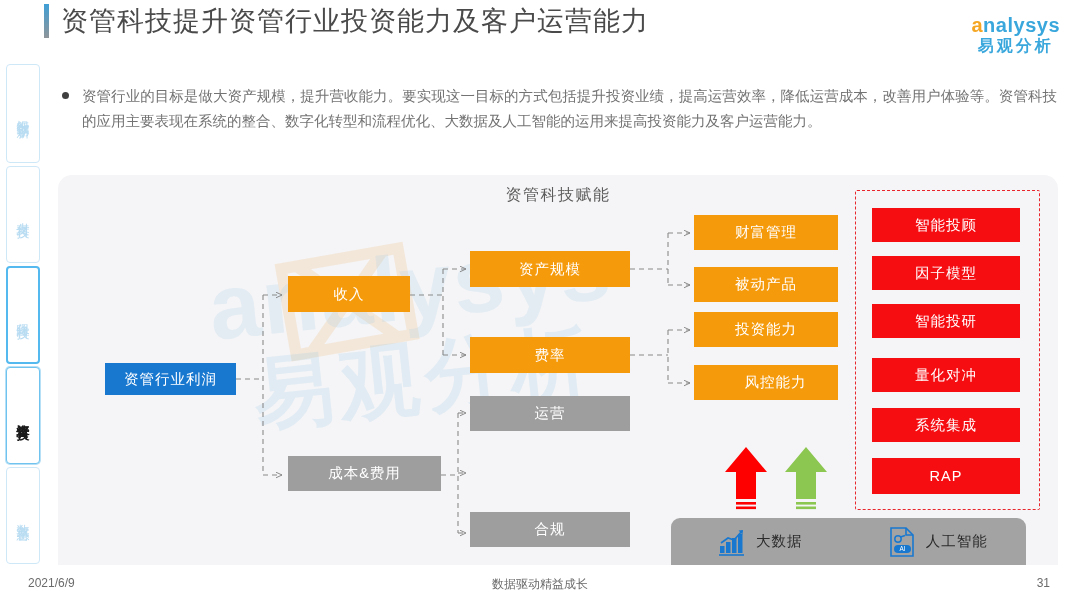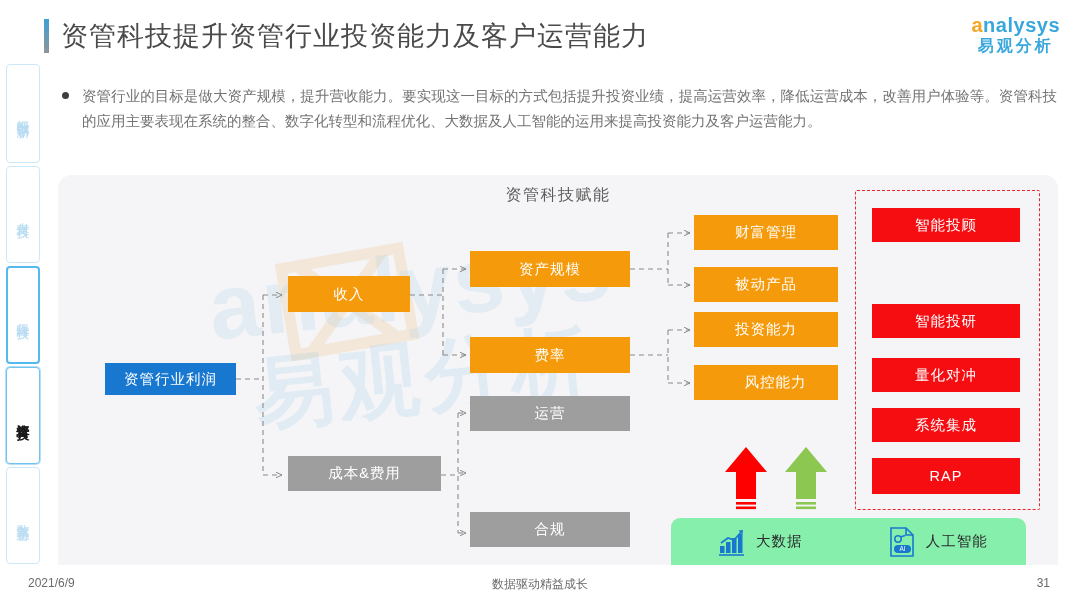--- a/index.html
+++ b/index.html
@@ -42,21 +42,21 @@
     border: 1px solid #6ec3ef;
     box-shadow: 0 0 0 1px #b7e0f6;
   }
   .rail-tab.highlight {
     border: 2px solid #54b9ee;
     color: #b8dcf2;
   }
 
   
   .title-bar {
-    position: absolute; left: 44px; top: 18px;
+    position: absolute; left: 44px; top: 3px;
     display: flex; align-items: center; gap: 12px;
   }
   .title-accent {
     width: 5px; height: 34px;
     background: linear-gradient(180deg, #3f9fd6 0%, #8f9599 100%);
   }
   .title-text {
     font-size: 27px; color: #4a4a4a; letter-spacing: 1px;
     white-space: nowrap;
   }
@@ -143,21 +143,21 @@
     border-radius: 2px;
   }
 
   
   .up-arrow { position: absolute; }
 
   
   .cap-bar {
     position: absolute; left: 613px; top: 343px;
     width: 355px; height: 47px;
-    background: #86efac; border-radius: 9px 9px 0 0;
+    background: #a3a3a3; border-radius: 9px 9px 0 0;
     display: flex; align-items: center;
   }
   .cap-item {
     flex: 1; display: flex; align-items: center; justify-content: center; gap: 9px;
   }
   .cap-label { font-size: 14.5px; color: #2b2b2b; letter-spacing: 1px; }
 
   
   .footer {
     position: absolute; left: 0; right: 0; bottom: 12px; height: 20px;
@@ -286,20 +286,23 @@
     <div class="node orange" style="left:636px; top:137px; width:144px; height:35px;">
       <span>投资能力</span>
     </div>
     <div class="node orange" style="left:636px; top:190px; width:144px; height:35px;padding-left:19px;">
       <span>风控能力</span>
     </div>
 
     <div class="red-zone"></div>
     <div class="node red" style="left:814px; top:33px; width:148px; height:34px;font-family:Liberation Serif, serif;">
       <span>智能投顾</span>
+    </div>
+    <div class="node red" style="left:814px; top:81px; width:148px; height:34px;">
+      <span>因子模型</span>
     </div>
     <div class="node red" style="left:814px; top:129px; width:148px; height:34px;">
       <span>智能投研</span>
     </div>
     <div class="node red" style="left:814px; top:183px; width:148px; height:34px;">
       <span>量化对冲</span>
     </div>
     <div class="node red" style="left:814px; top:233px; width:148px; height:34px;">
       <span>系统集成</span>
     </div>

